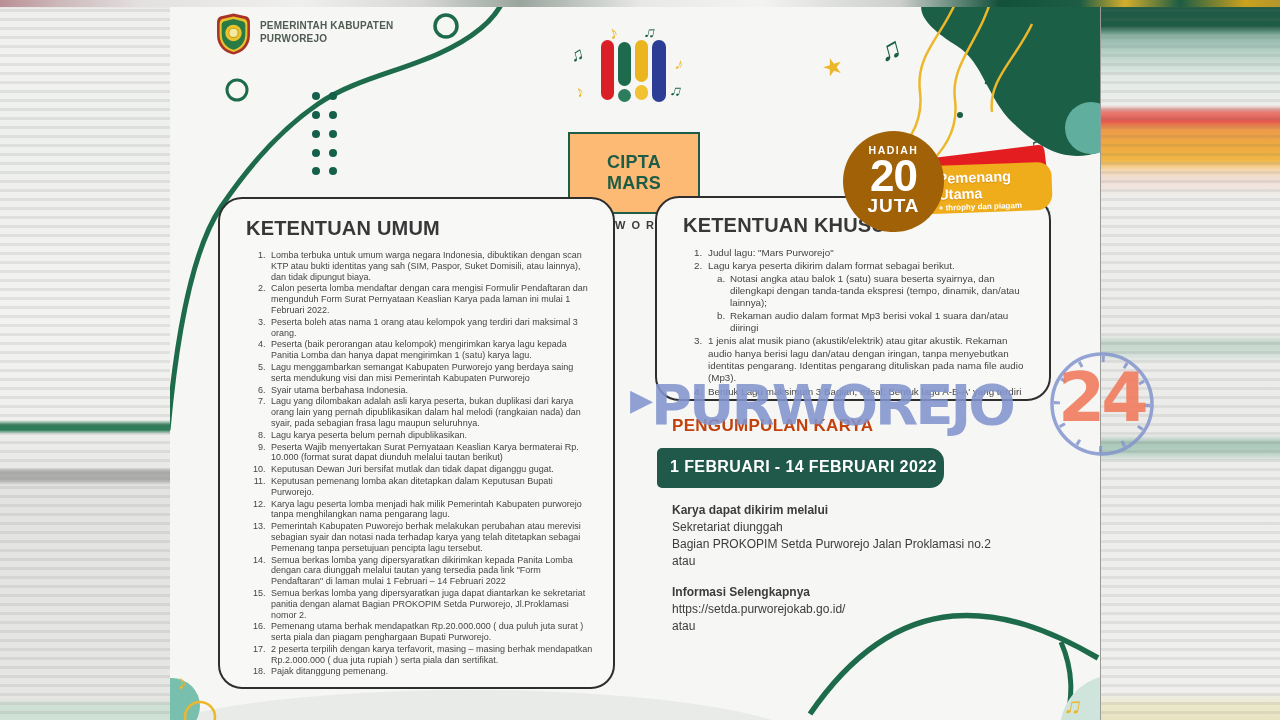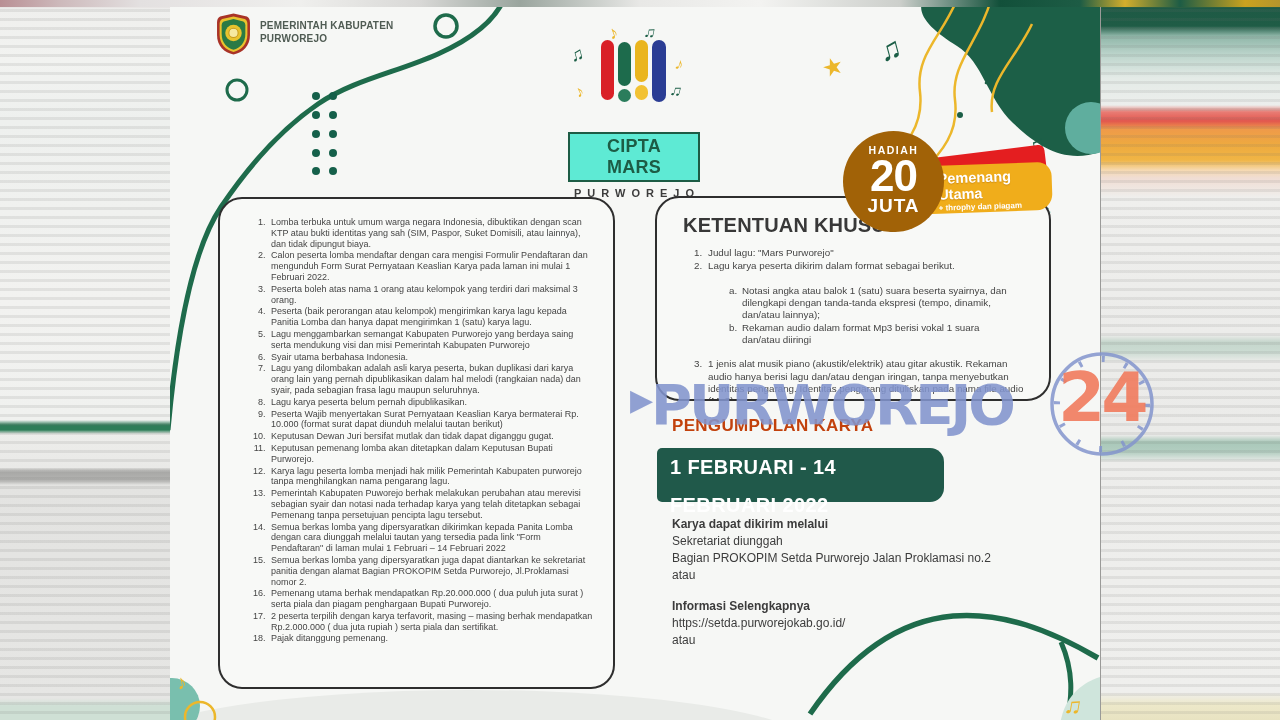--- a/index.html
+++ b/index.html
@@ -53,22 +53,22 @@
   .logo { position:absolute; left:398px; top:14px; width:132px; text-align:center; z-index:4; }
   .keys { position:relative; display:inline-block; width:66px; height:88px; margin-top:24px; }
   .key { position:absolute; border-radius:7px; }
   .k-red    { left:0;    top:2px;  width:13px; height:60px; background:#d92027; }
   .k-green  { left:17px; top:4px;  width:13px; height:44px; background:#1d6b4c; }
   .k-green2 { left:17px; top:51px; width:13px; height:13px; background:#2b7d5c; }
   .k-yellow { left:34px; top:2px;  width:13px; height:42px; background:#eab51e; }
   .k-yellow2{ left:34px; top:47px; width:13px; height:15px; background:#f2c233; }
   .k-blue   { left:51px; top:2px;  width:14px; height:62px; background:#2b3d94; }
   .cm-box {
-    display:inline-block; border:2.5px solid #1d5c45; color:#1d5c45; background:#5eead4;
-    font-size:18px; font-weight:bold; padding:2px 8px; letter-spacing:0.3px; margin-top:2px;
+    display:inline-block; border:2.5px solid #1d5c45; color:#1d5c45; background:#fdba74;
+    font-size:18px; font-weight:bold; padding:18px 8px; letter-spacing:0.3px; margin-top:2px;
   }
   .cm-sub { margin-top:5px; font-size:11px; font-weight:bold; letter-spacing:6px; color:#3c3c3c; padding-left:6px; }
   
   .badge-ribbon {
     position:absolute; left:748px; top:152px; width:128px; height:30px; z-index:6;
     background:#e41e20; border-radius:6px; transform:rotate(-7deg);
   }
   .badge-banner {
     position:absolute; left:752px; top:164px; width:130px; height:48px; z-index:7;
     background:#f0ad1b; border-radius:10px 14px 16px 10px; transform:rotate(-2deg);
@@ -89,28 +89,28 @@
     position:absolute; background:#f8f9f7; border:2px solid #2e2e2e; border-radius:24px;
     box-sizing:border-box; z-index:5; overflow:hidden;
   }
   .card-left  { left:48px;  top:197px; width:397px; height:492px; padding:18px 20px 10px 26px; }
   .card-right { left:485px; top:196px; width:396px; height:205px; padding:16px 18px 8px 26px; }
   .card h2 { margin:0 0 10px 0; font-size:20px; color:#383838; letter-spacing:0.2px; }
   ol.terms { margin:0; padding-left:22px; color:#454545; }
   .card-left  ol.terms { font-size:9px;   line-height:1.2; }
   .card-right ol.terms { font-size:9.8px; line-height:1.26; }
   ol.terms > li { margin-bottom:1px; padding-left:3px; }
-  ol.sub { list-style:lower-alpha; margin:12px; padding-left:20px; }
+  ol.sub { list-style:lower-alpha; margin:0; padding-left:20px; }
   ol.sub > li { padding-left:2px; }
   
   .submission { position:absolute; left:485px; top:416px; width:420px; z-index:5; color:#3c3c3c; }
   .sub-title { margin:0 0 12px 17px; font-size:17px; font-weight:bold; color:#c2410c; letter-spacing:0.3px; }
   .datebar {
-    margin-left:2px; width:287px; height:54px; line-height:38px; box-sizing:border-box;
-    background:#20594a; color:#fff; font-size:20px; font-weight:bold; letter-spacing:0.4px;
+    margin-left:2px; width:287px; height:40px; line-height:38px; box-sizing:border-box;
+    background:#20594a; color:#fff; font-size:16px; font-weight:bold; letter-spacing:0.4px;
     padding-left:13px; border-radius:5px 14px 14px 5px;
   }
   .sub-block { margin:14px 0 0 17px; font-size:12px; line-height:17px; }
   .sub-bold { font-weight:bold; }
   .wa-line { display:flex; align-items:center; gap:7px; }
   .wa-icon {
     display:inline-flex; align-items:center; justify-content:center;
     width:18px; height:18px; border-radius:50%; background:#1d9b4f; color:#fff; font-size:11px;
   }
   
@@ -216,20 +216,21 @@
       <div class="banner-title">Pemenang Utama</div>
       <div class="banner-sub">+ throphy dan piagam</div>
     </div>
     <div class="badge-circle">
       <div class="bc-top">HADIAH</div>
       <div class="bc-num">20</div>
       <div class="bc-bot">JUTA</div>
     </div>
 
     <div class="card card-left">
+      <h2>KETENTUAN UMUM</h2>
       <ol class="terms">
         <li>Lomba terbuka untuk umum warga negara Indonesia, dibuktikan dengan scan KTP atau bukti identitas yang sah (SIM, Paspor, Suket Domisili, atau lainnya), dan tidak dipungut biaya.</li>
         <li>Calon peserta lomba mendaftar dengan cara mengisi Formulir Pendaftaran dan mengunduh Form Surat Pernyataan Keaslian Karya pada laman ini mulai 1 Februari 2022.</li>
         <li>Peserta boleh atas nama 1 orang atau kelompok yang terdiri dari maksimal 3 orang.</li>
         <li>Peserta (baik perorangan atau kelompok) mengirimkan karya lagu kepada Panitia Lomba dan hanya dapat mengirimkan 1 (satu) karya lagu.</li>
         <li>Lagu menggambarkan semangat Kabupaten Purworejo yang berdaya saing serta mendukung visi dan misi Pemerintah Kabupaten Purworejo</li>
         <li>Syair utama berbahasa Indonesia.</li>
         <li>Lagu yang dilombakan adalah asli karya peserta, bukan duplikasi dari karya orang lain yang pernah dipublikasikan dalam hal melodi (rangkaian nada) dan syair, pada sebagian frasa lagu maupun seluruhnya.</li>
         <li>Lagu karya peserta belum pernah dipublikasikan.</li>
         <li>Peserta Wajib menyertakan Surat Pernyataan Keaslian Karya bermaterai Rp. 10.000 (format surat dapat diunduh melalui tautan berikut)</li>

